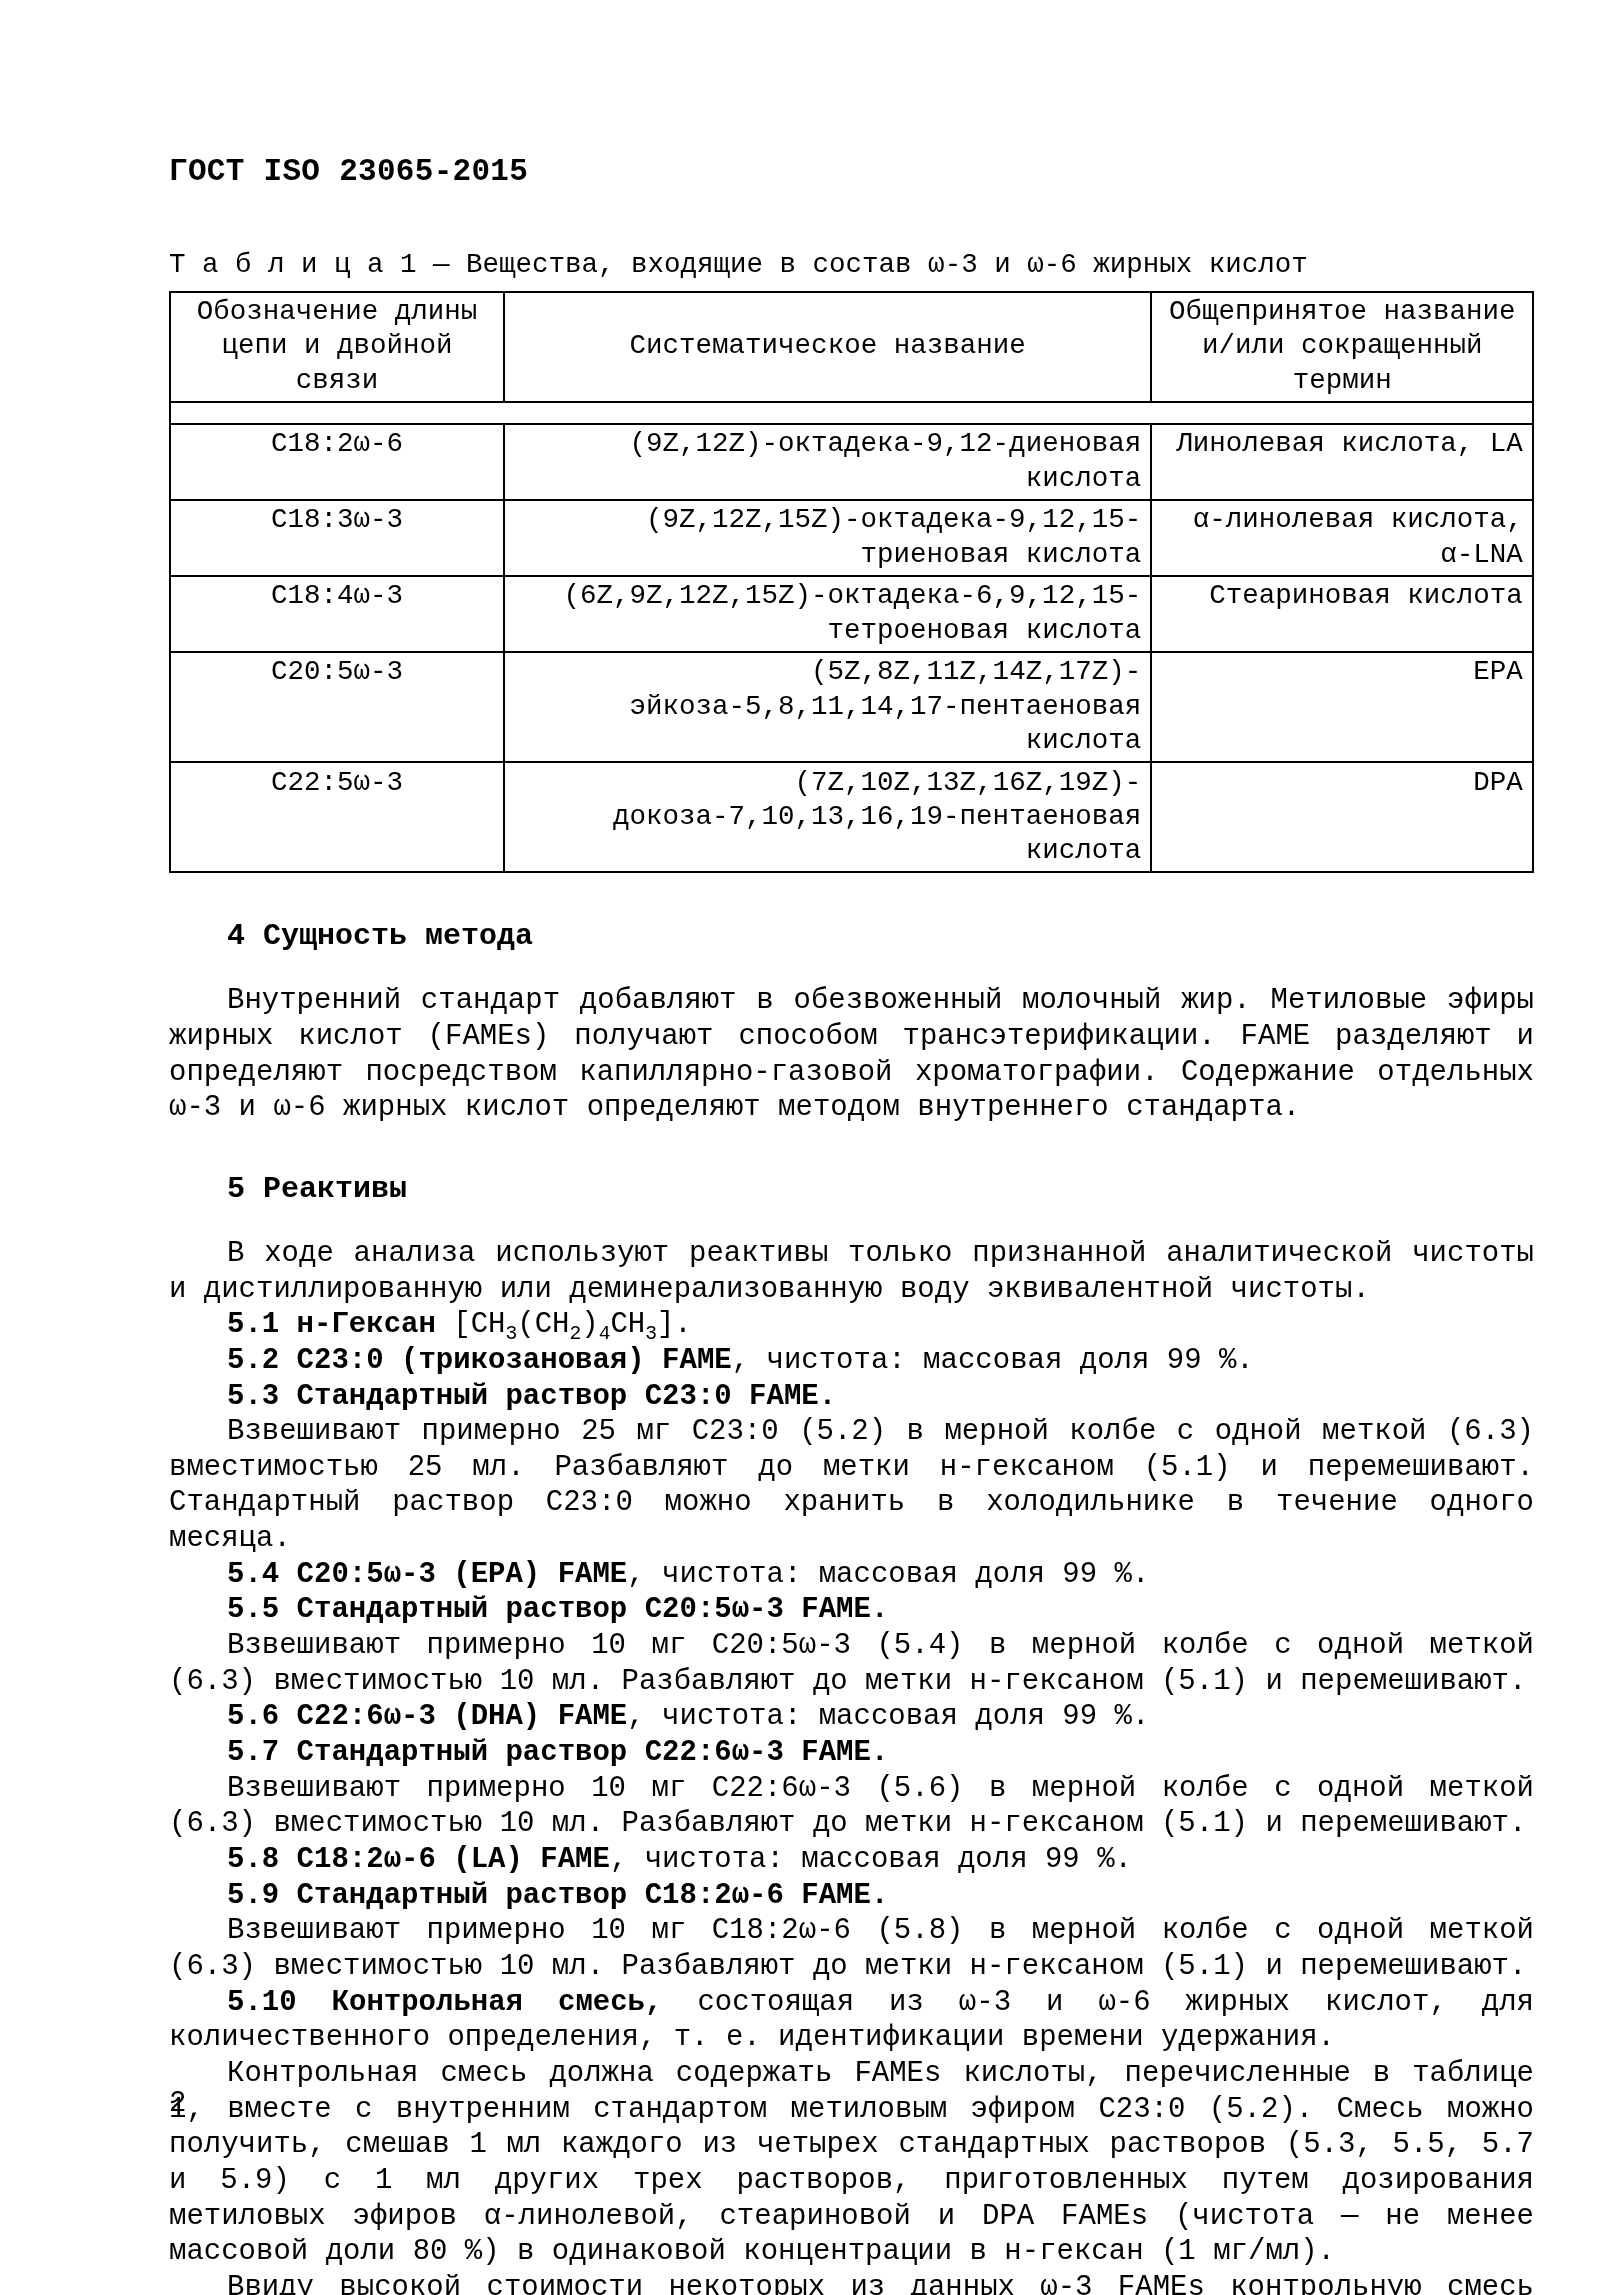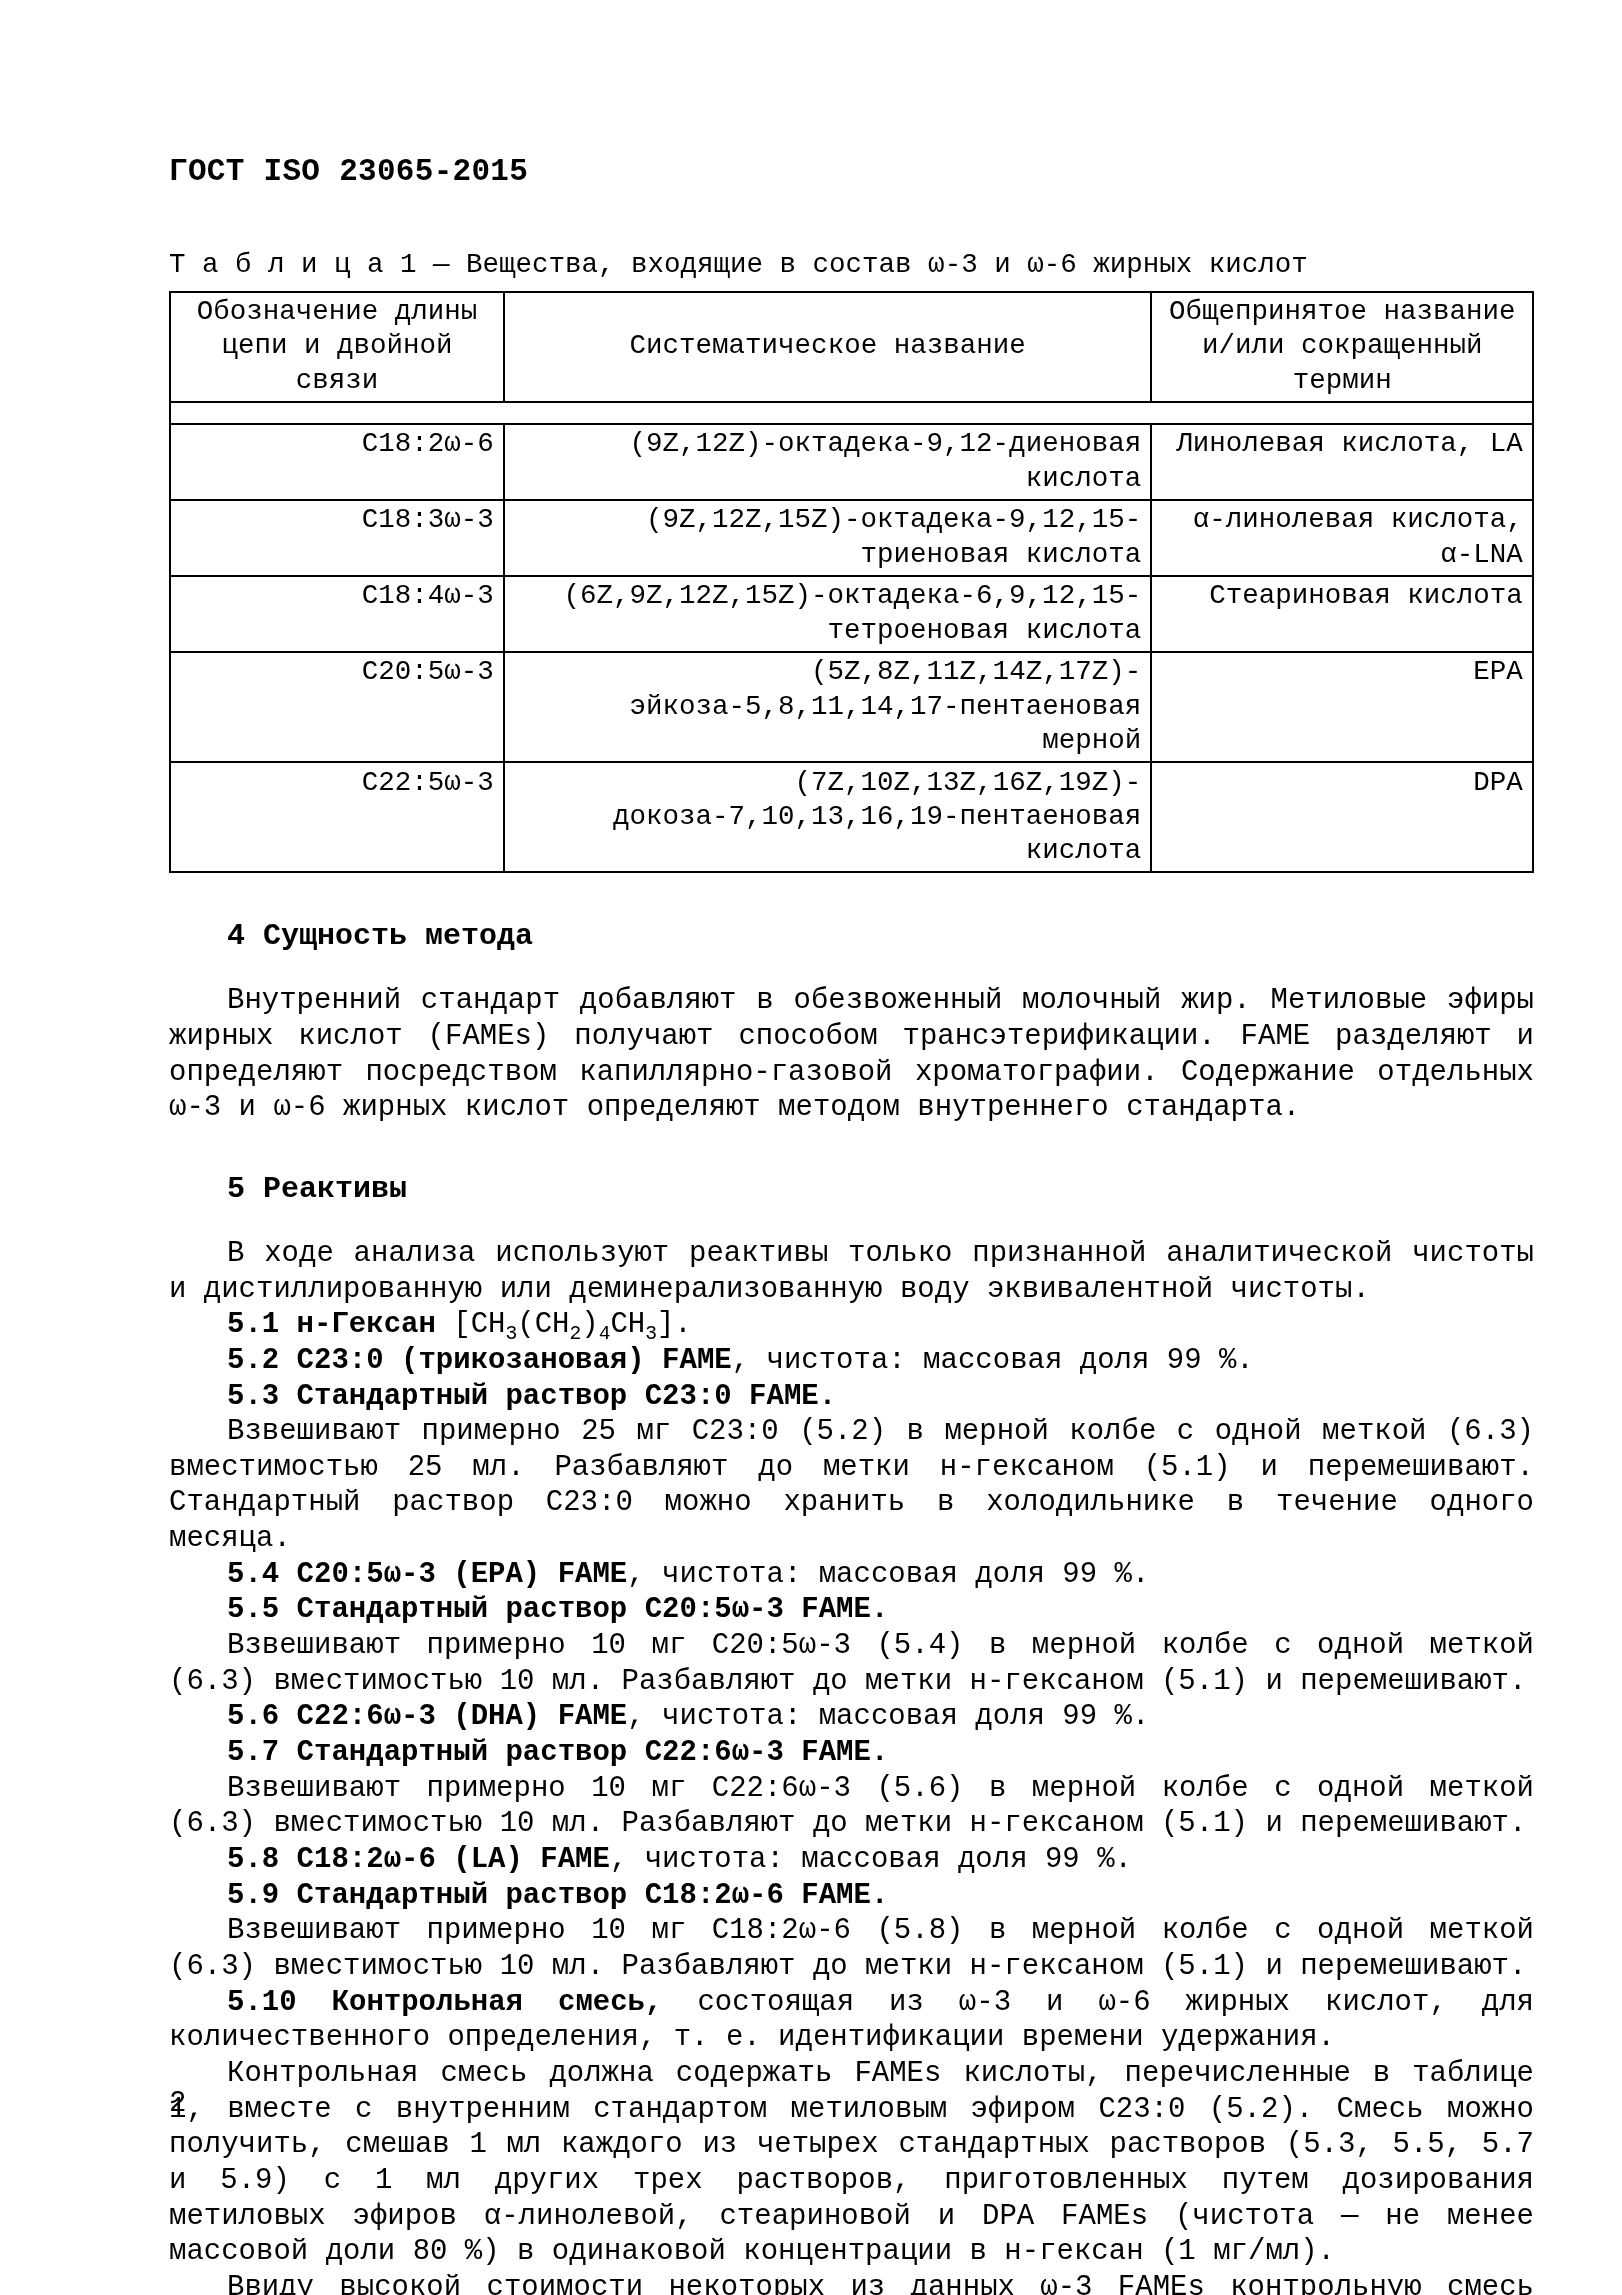--- a/index.html
+++ b/index.html
@@ -39,21 +39,21 @@
   }
   table.gost th{
     font-weight:normal;
     text-align:center;
     vertical-align:middle;
     height:71px;
   }
   table.gost td{
     vertical-align:top;
   }
-  table.gost td.c0{text-align:right;}
+  table.gost td.c0{text-align:center;}
   table.gost td.c1, table.gost td.c2{text-align:right;}
   table.gost tr.spacer td{height:22px;padding:0;}
   .section-heading{
     font-size:30px;
     font-weight:bold;
     margin:46px 0 30px 0;
     padding-left:58px;
   }
   .para{
     font-size:29px;
@@ -106,21 +106,21 @@
           <td class="c1">(9Z,12Z,15Z)-октадека-9,12,15-триеновая кислота</td>
           <td class="c2">α-линолевая кислота, α-LNA</td>
         </tr>
         <tr>
           <td class="c0">C18:4ω-3</td>
           <td class="c1">(6Z,9Z,12Z,15Z)-октадека-6,9,12,15-тетроеновая кислота</td>
           <td class="c2">Стеариновая кислота</td>
         </tr>
         <tr>
           <td class="c0">C20:5ω-3</td>
-          <td class="c1">(5Z,8Z,11Z,14Z,17Z)-эйкоза-5,8,11,14,17-пентаеновая мерной</td>
+          <td class="c1">(5Z,8Z,11Z,14Z,17Z)-эйкоза-5,8,11,14,17-пентаеновая кислота</td>
           <td class="c2">EPA</td>
         </tr>
         <tr>
           <td class="c0">C22:5ω-3</td>
           <td class="c1">(7Z,10Z,13Z,16Z,19Z)-докоза-7,10,13,16,19-пентаеновая кислота</td>
           <td class="c2">DPA</td>
         </tr>
       </tbody>
   </table>
 

